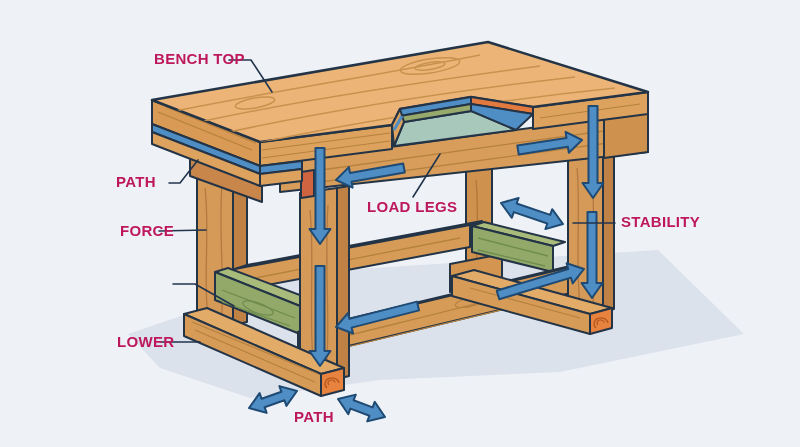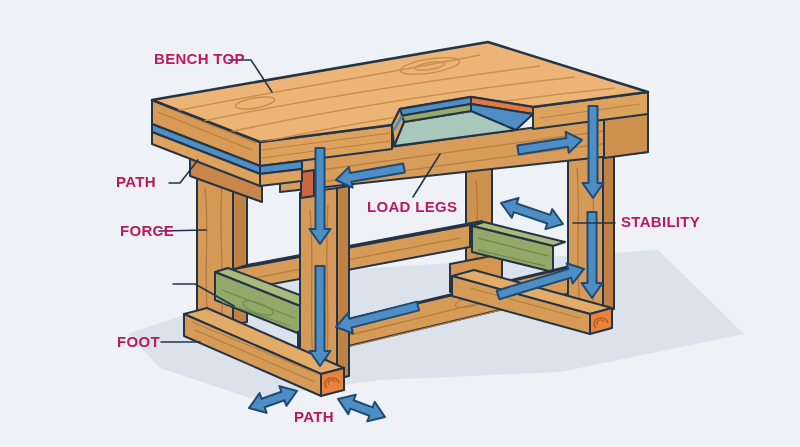--- a/index.html
+++ b/index.html
@@ -165,17 +165,17 @@
     <path d="M173,284 L195,284 L234,306"></path>
     <path d="M161,342 L200,342"></path>
     <path d="M413,197 L440,154"></path>
     <path d="M615,223 L573,223"></path>
   </g>
 </svg>
 
 <div class="lbl" style="left:154px;top:51px">BENCH TOP</div>
 <div class="lbl" style="left:116px;top:174px">PATH</div>
 <div class="lbl" style="left:120px;top:223px">FORCE</div>
-<div class="lbl" style="left:117px;top:334px">FOOT</div>
+<div class="lbl" style="left:117px;top:334px">LOWER</div>
 <div class="lbl" style="left:367px;top:199px">LOAD LEGS</div>
 <div class="lbl" style="left:621px;top:214px">STABILITY</div>
 <div class="lbl" style="left:294px;top:409px">PATH</div>
 </div>
 
 </body></html>

